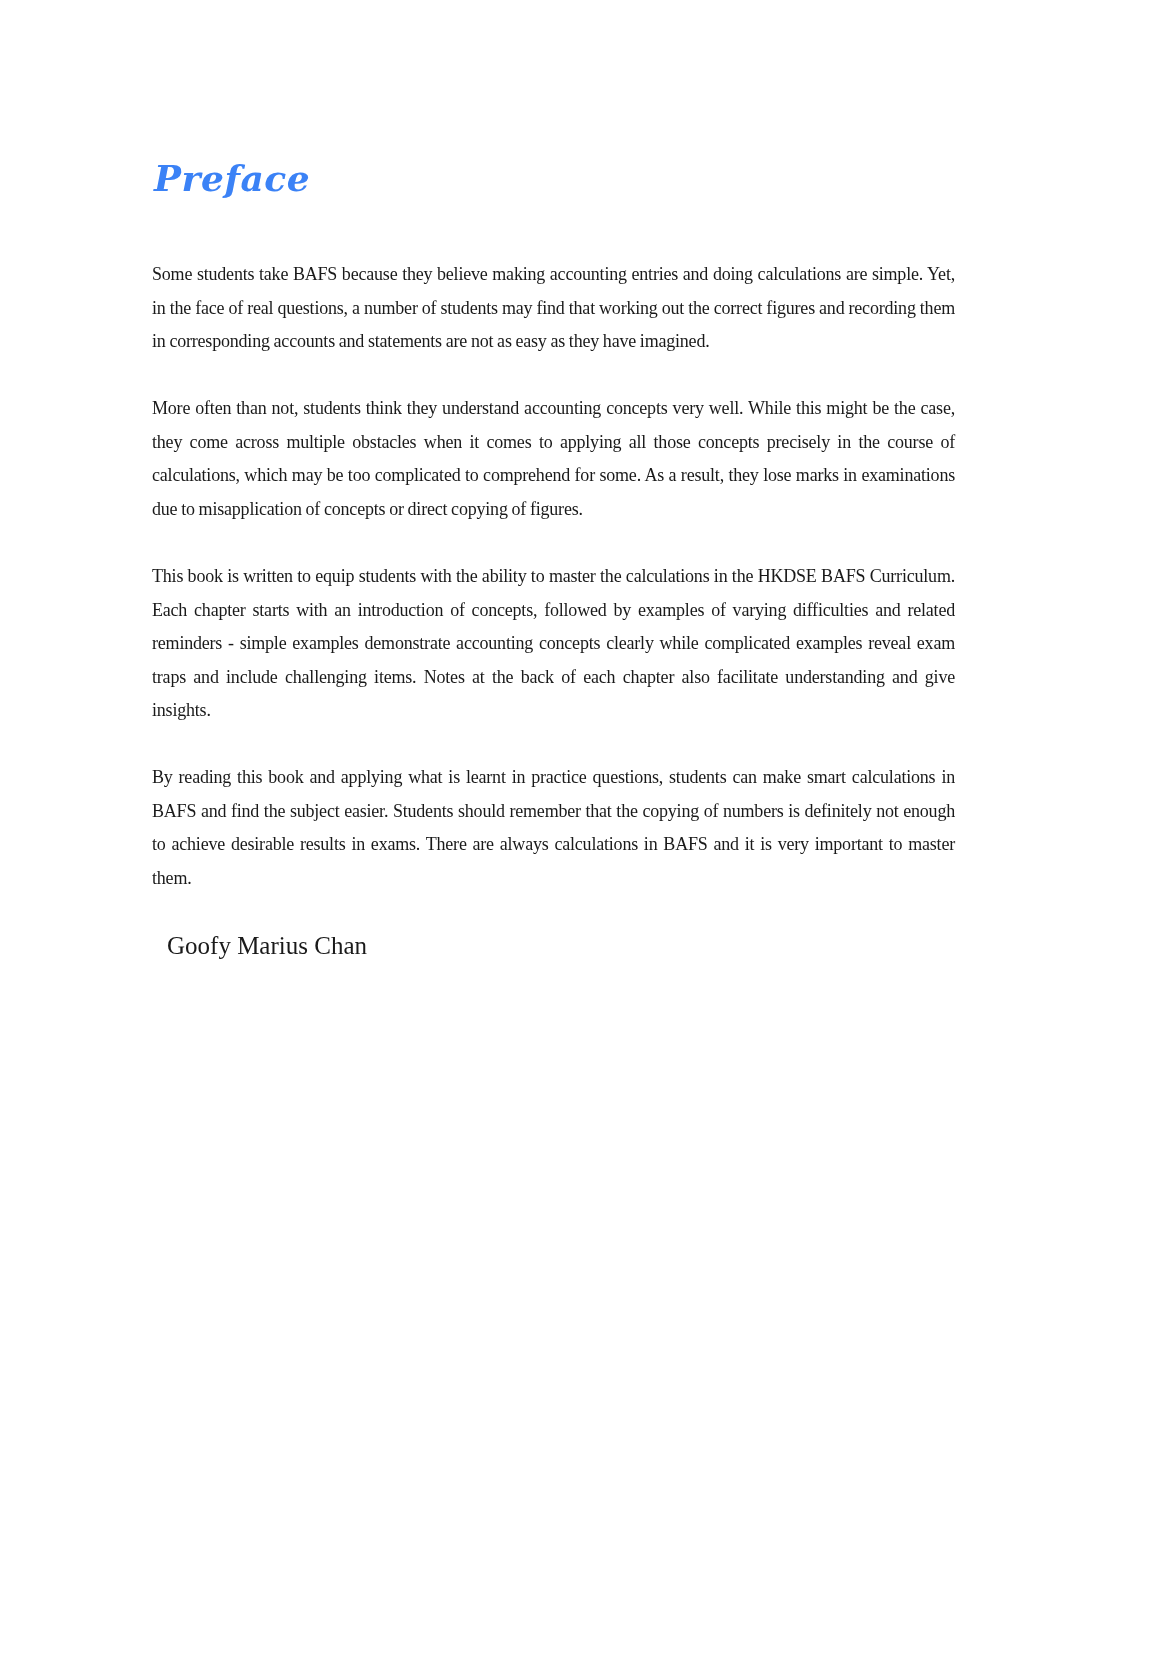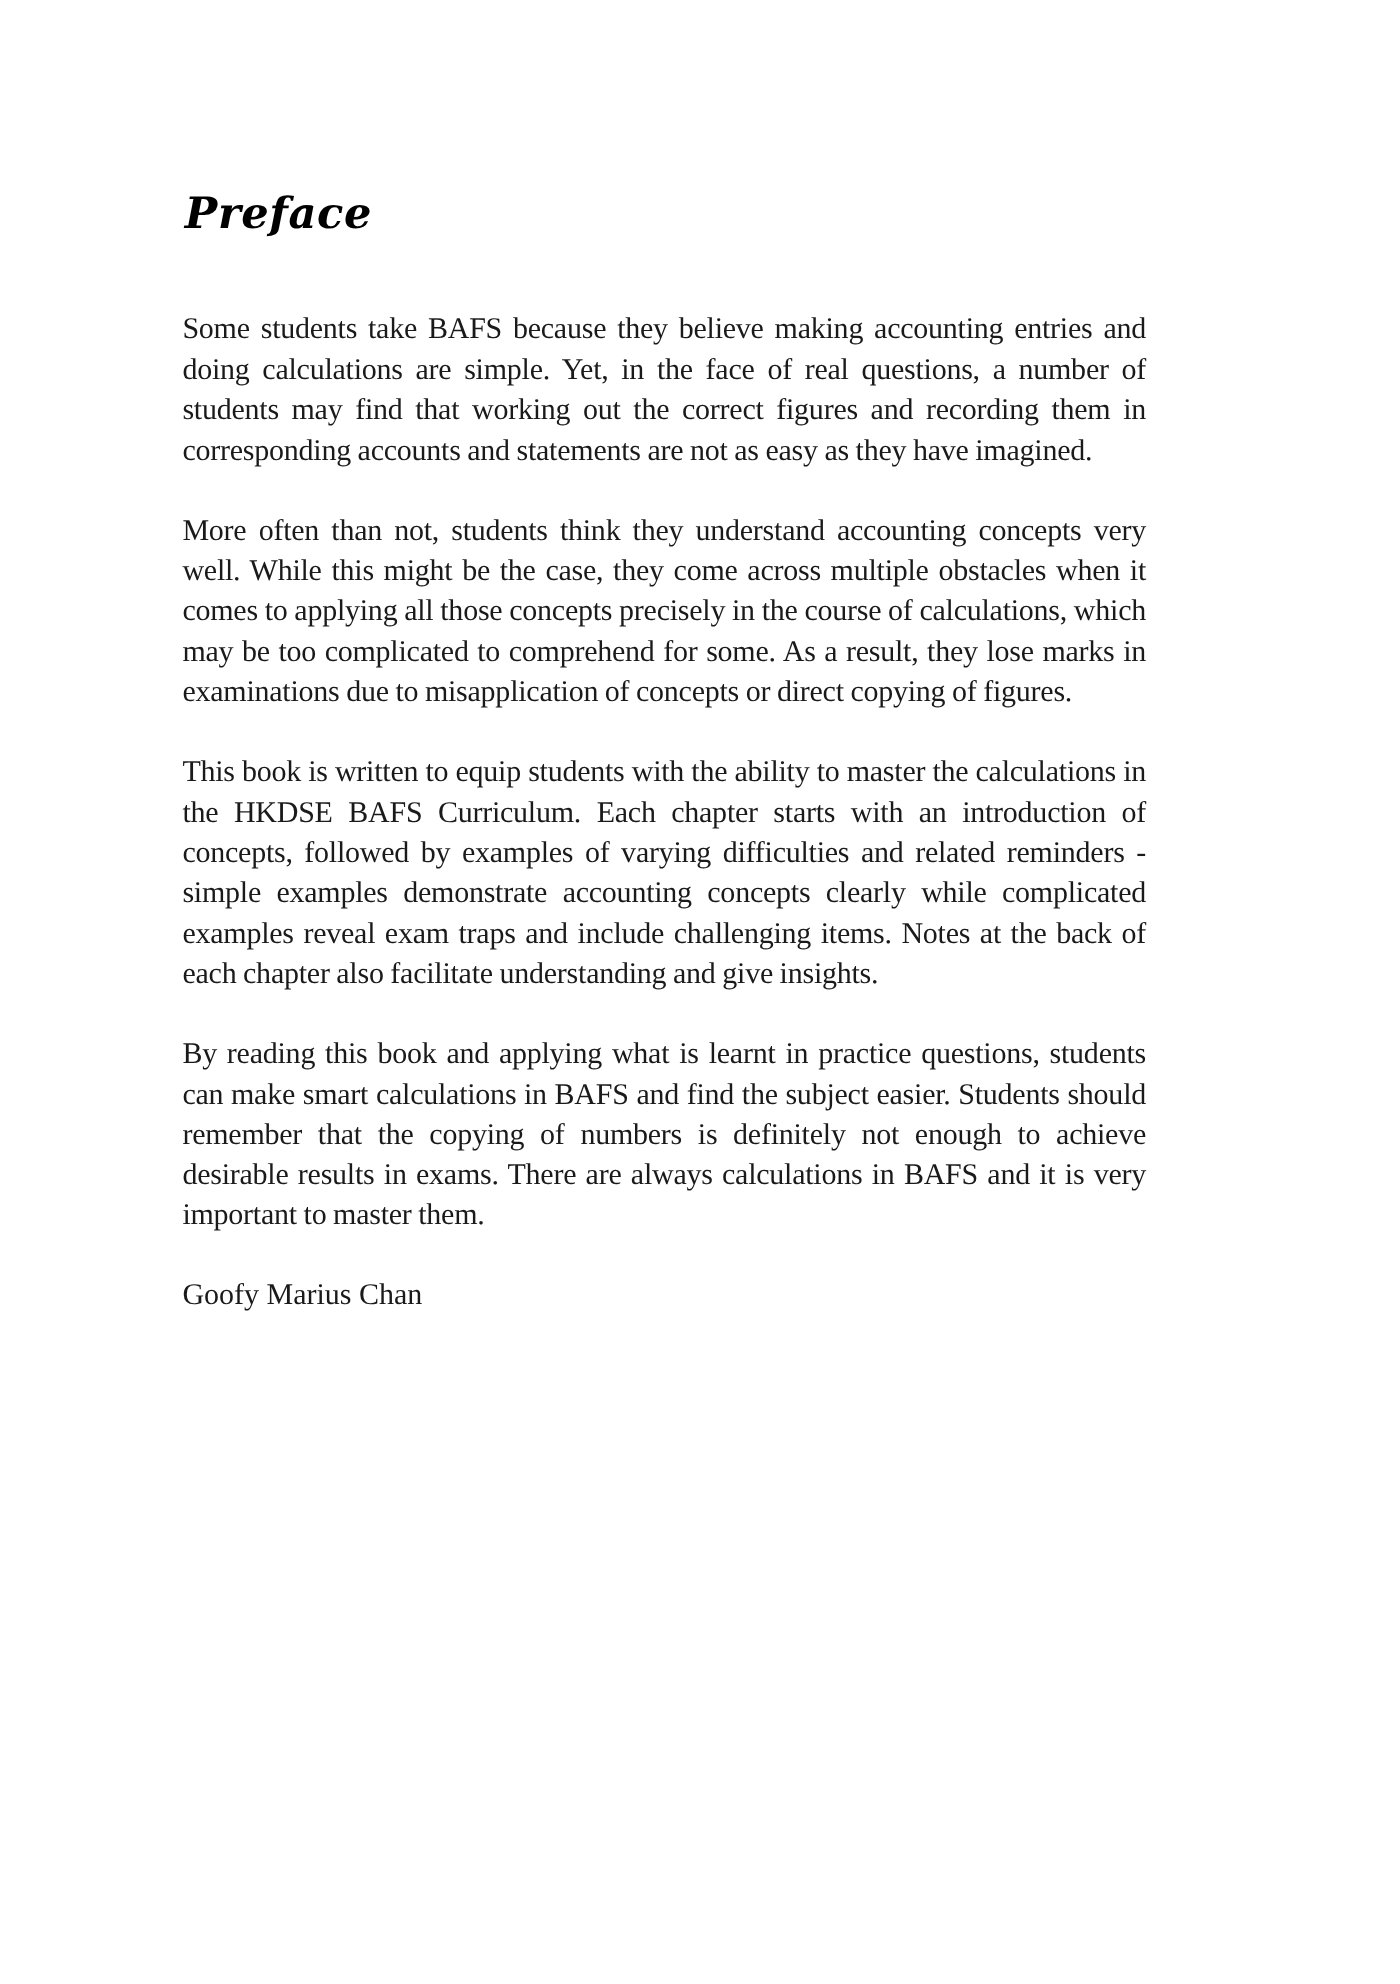--- a/index.html
+++ b/index.html
@@ -19,41 +19,41 @@
       top: 150px;
       width: 803px;
       color: #1a1a1a;
       font-family: "Liberation Serif", "DejaVu Serif", serif;
     }
     .title {
       font-family: "DejaVu Serif", "Liberation Serif", serif;
       font-style: italic;
       font-weight: bold;
       font-size: 36px;
-      color: #000000;
+      color: #3b82f6;
       letter-spacing: 0.5px;
       margin: 8px 0 0 2px;
       height: 56px;
       line-height: 40px;
     }
     .body {
       margin-top: 44px;
     }
     .para {
-      font-size: 25px;
+      font-size: 18px;
       line-height: 33.6px;
       text-align: justify;
       margin: 0 0 33.4px 0;
       letter-spacing: -0.2px;
       word-spacing: -0.5px;
     }
     .signature {
       font-size: 25px;
       line-height: 33.6px;
-      margin: 0;
+      margin: 15px;
     }
     .signature div {
       display: block;
     }
   </style>
 </head>
 <body>
 
 <div class="page">
   <h1 class="title">Preface</h1>

